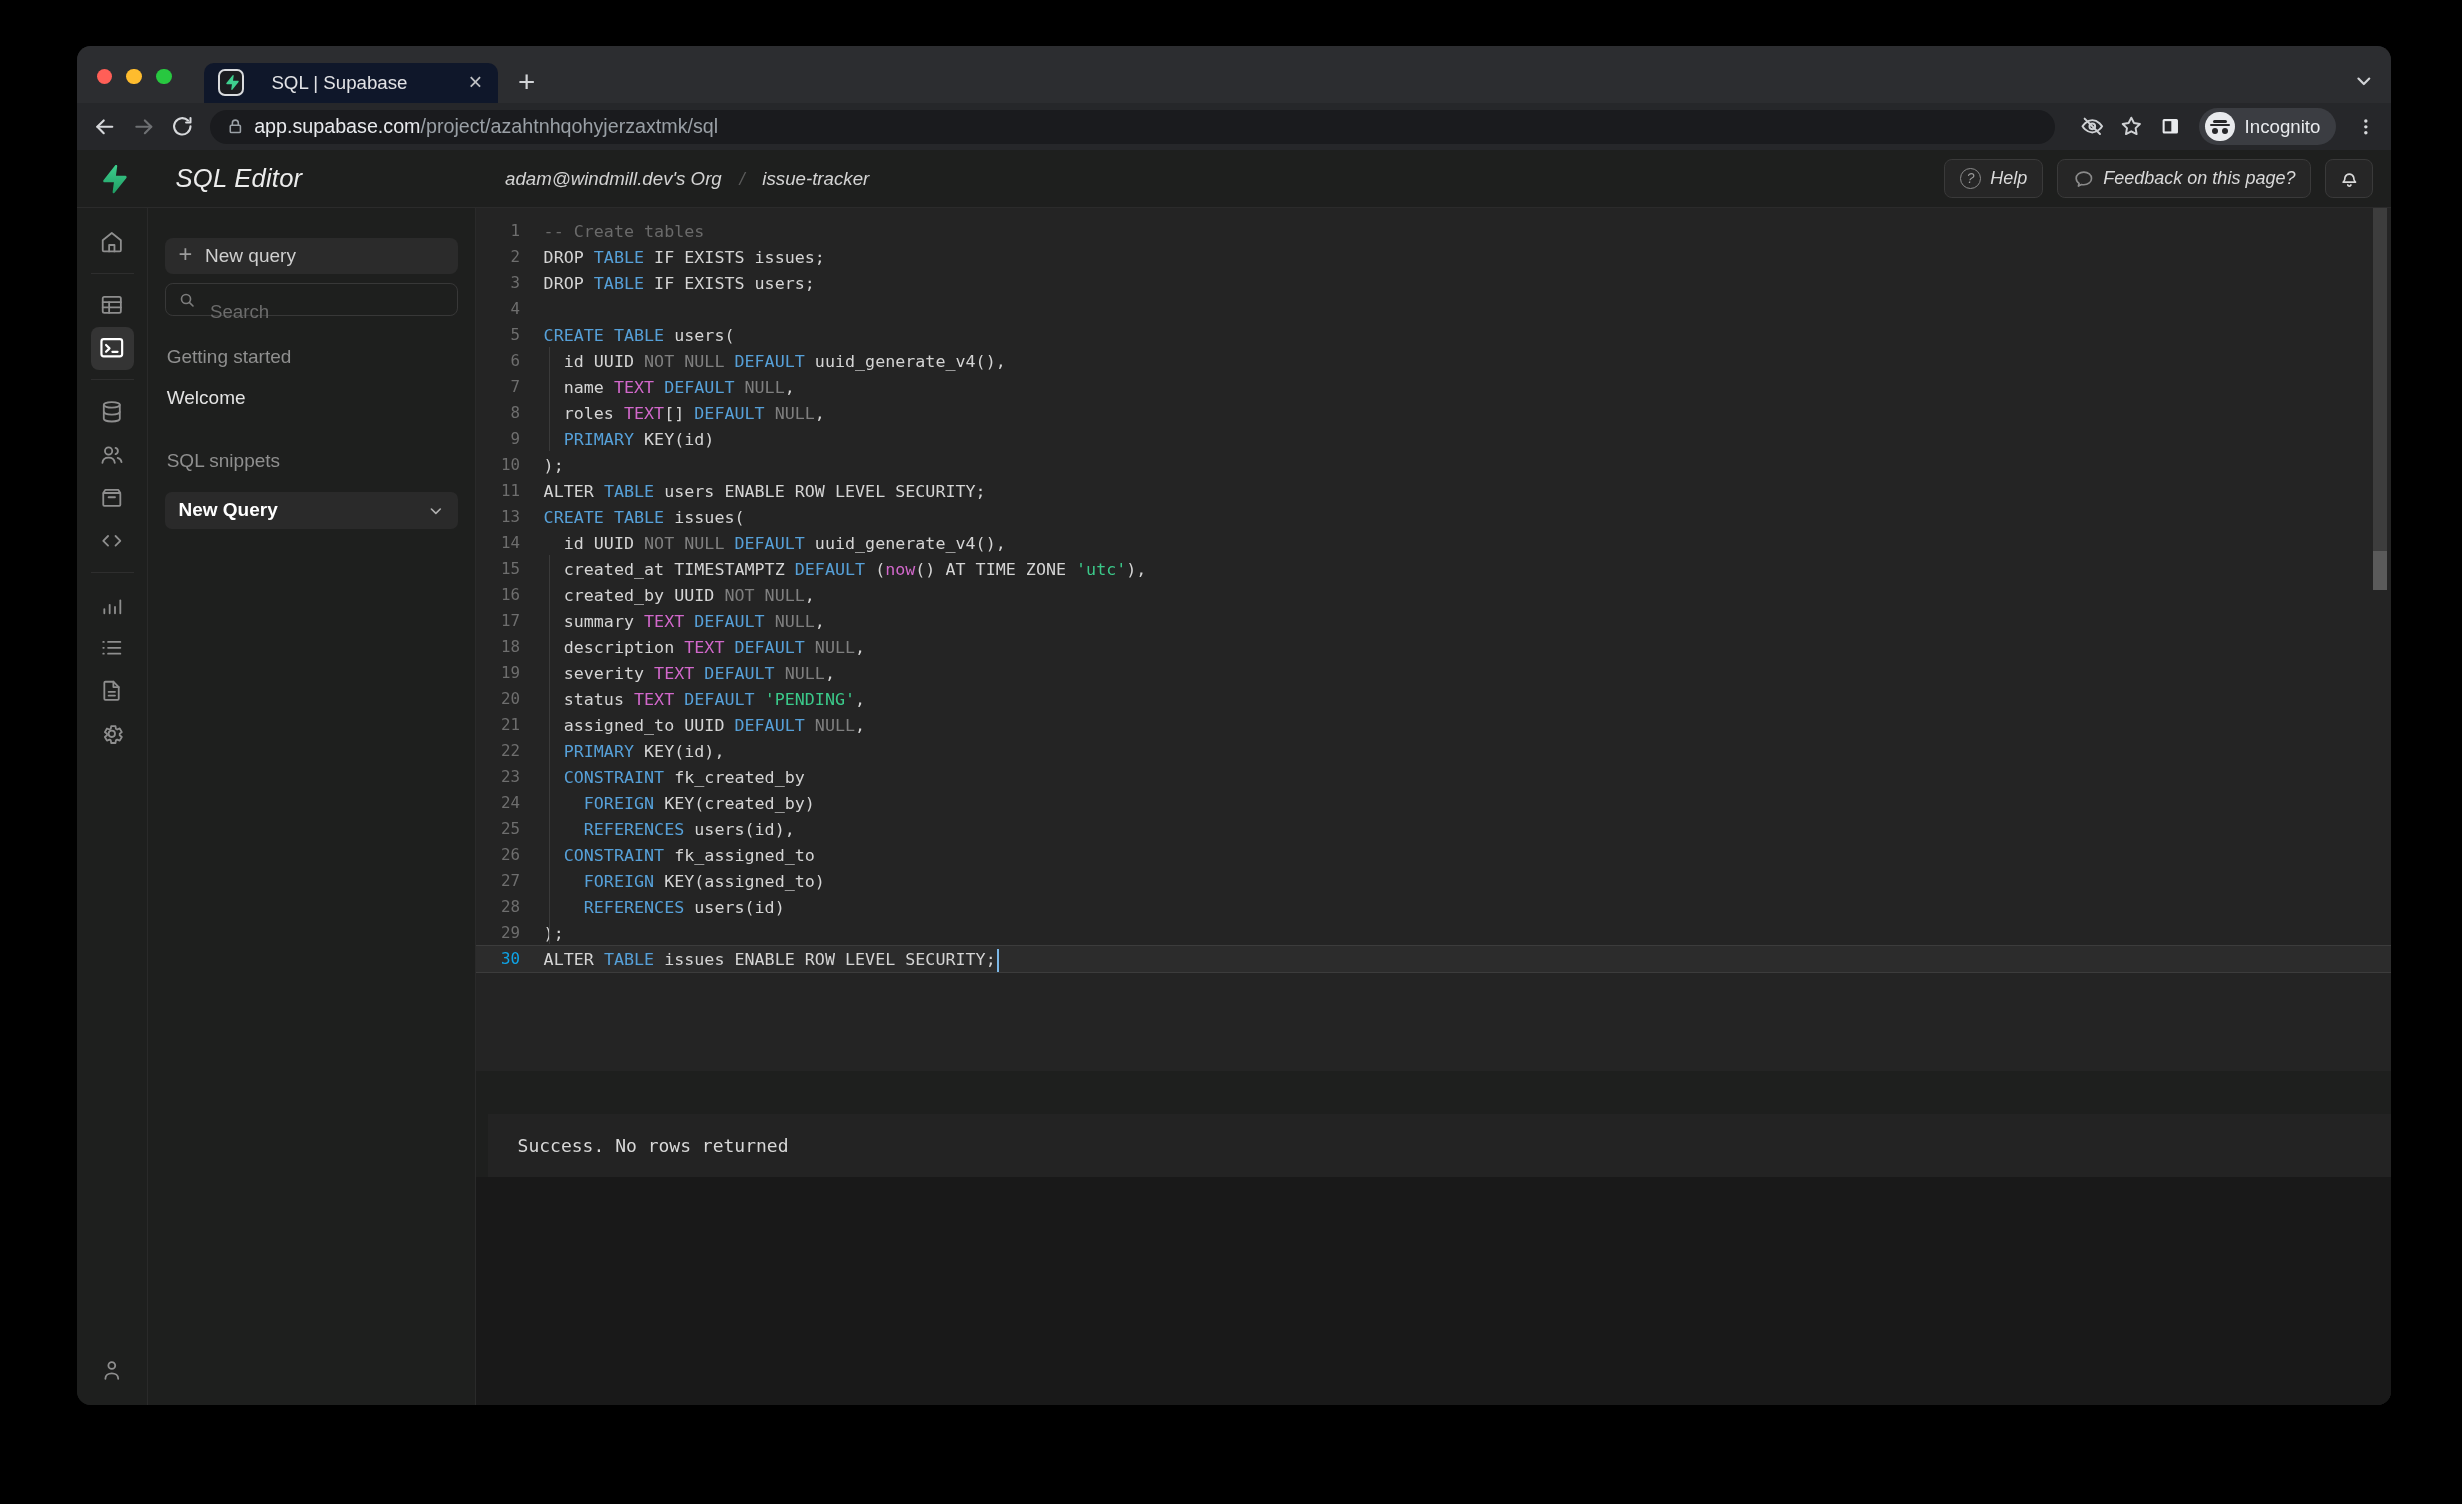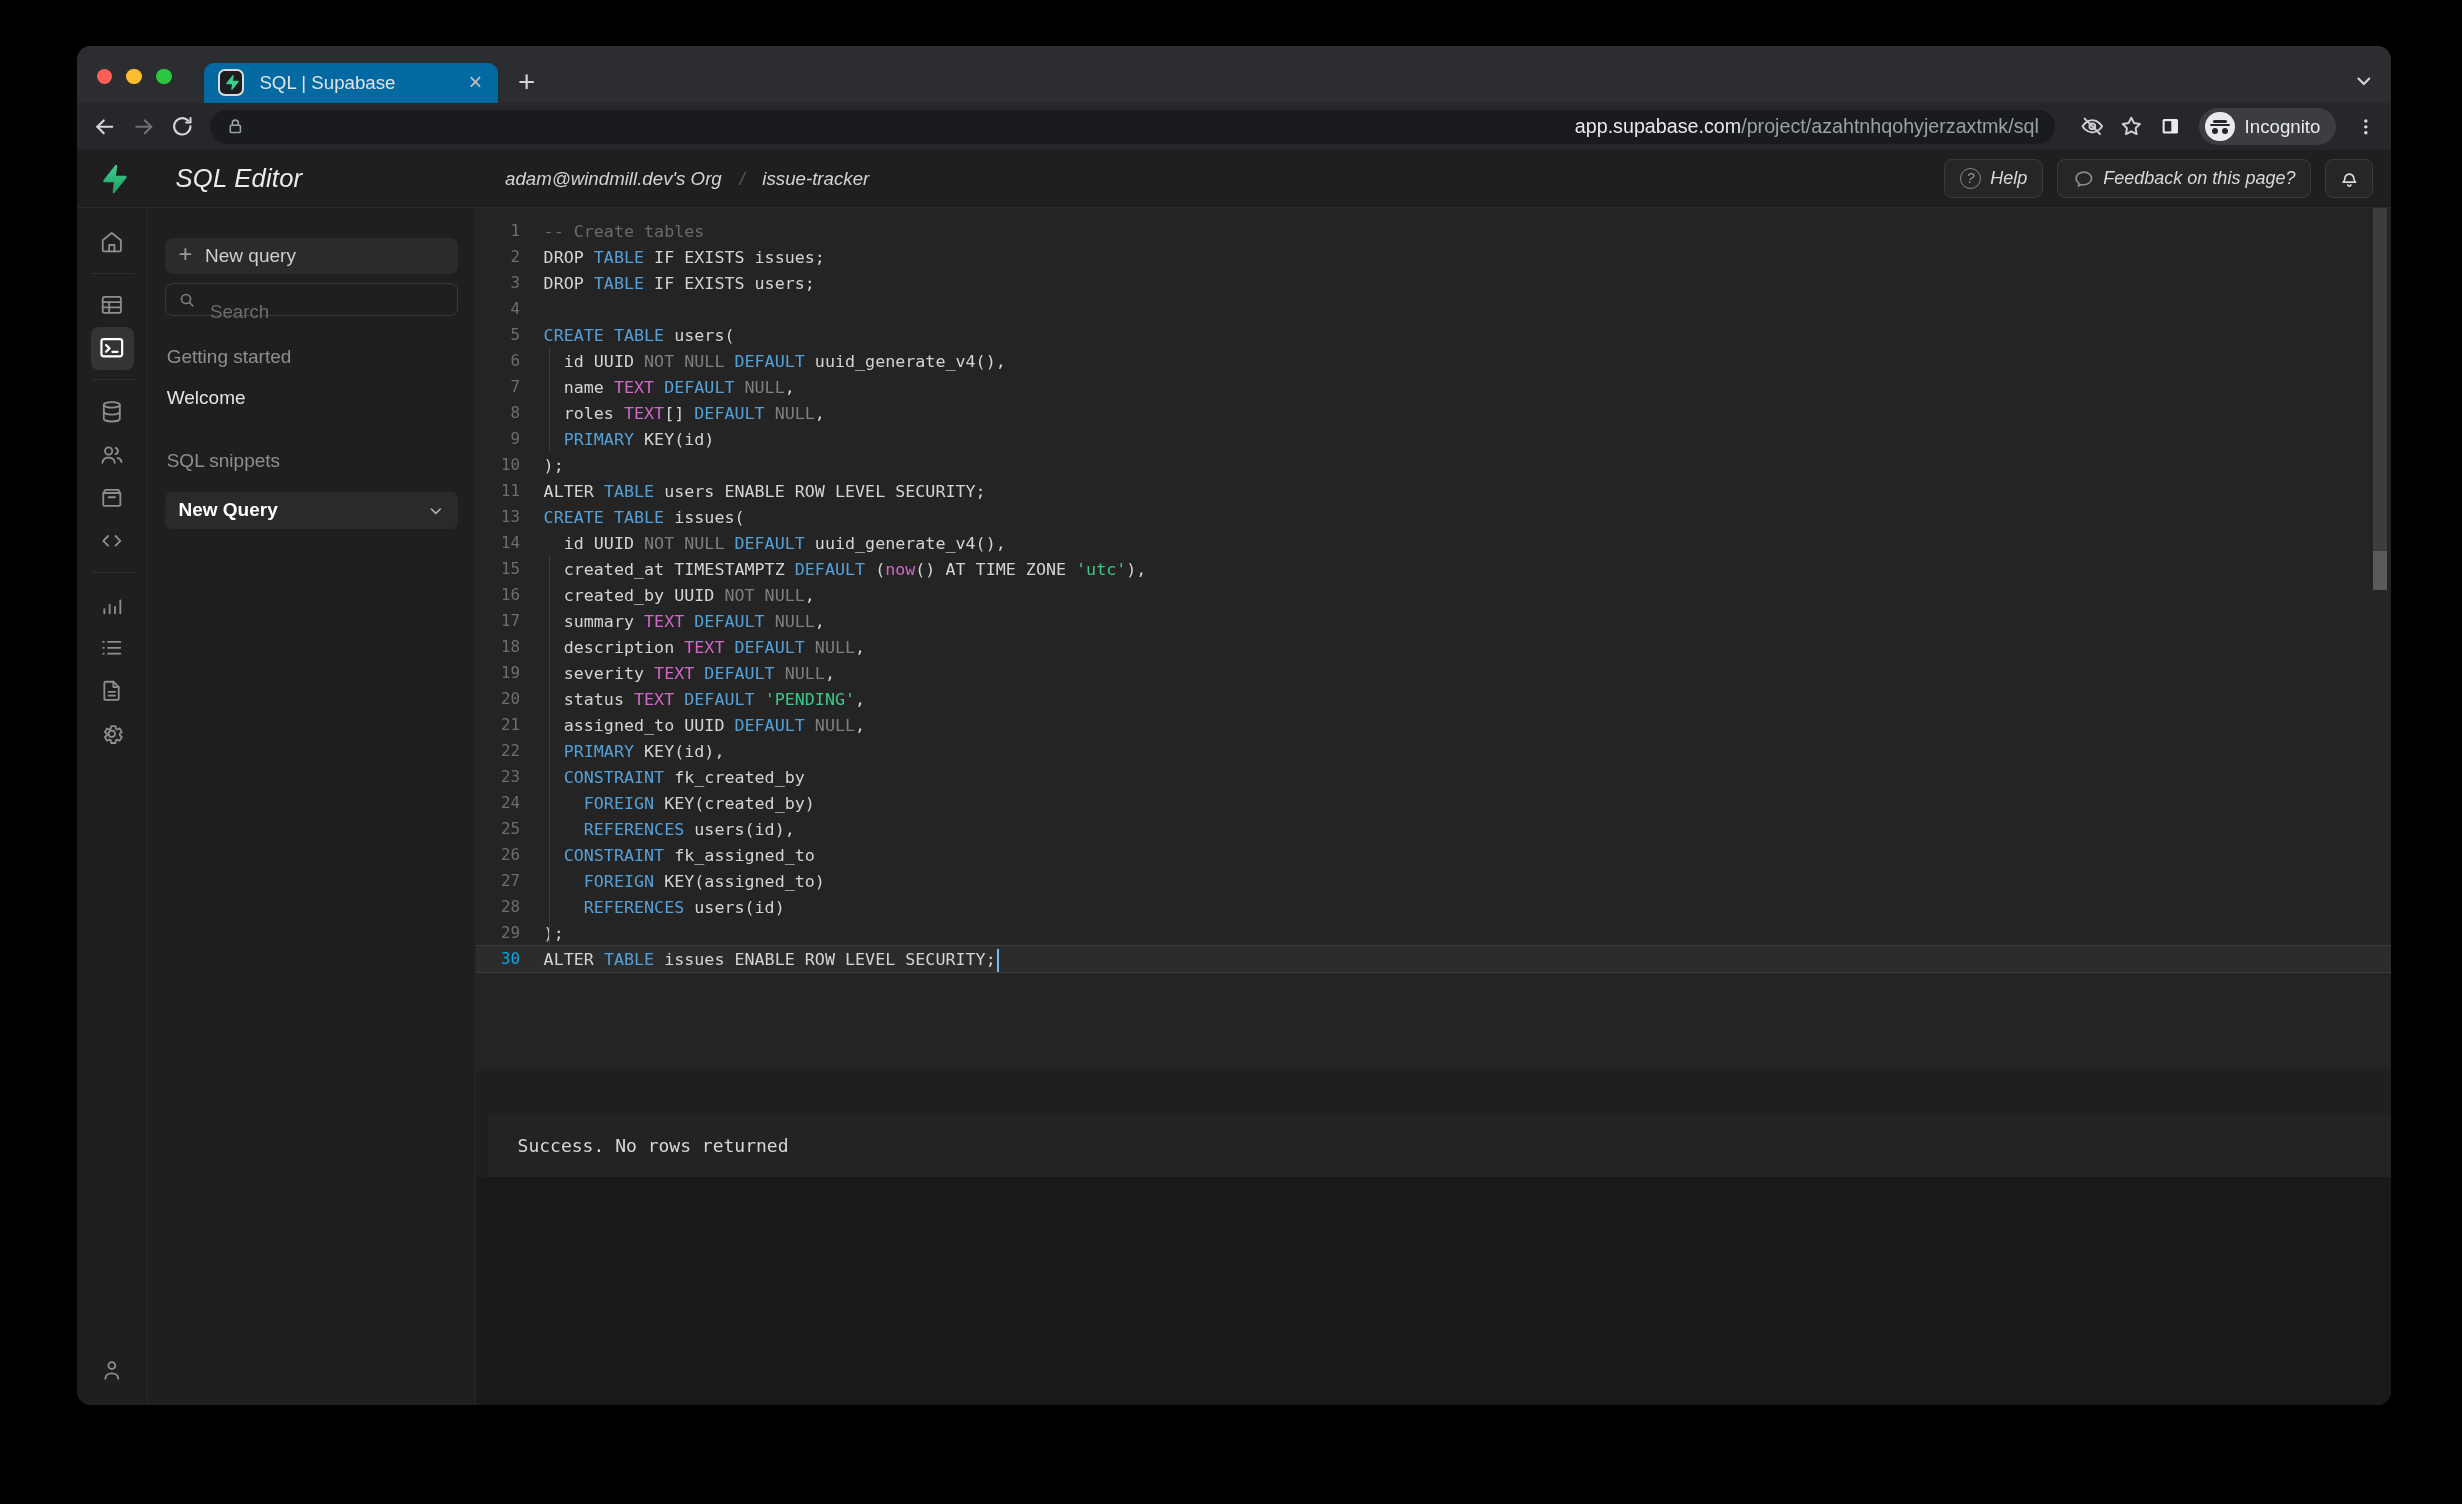--- a/index.html
+++ b/index.html
@@ -4,33 +4,33 @@
 <style>
   html,body{margin:0;padding:0;background:#000;width:2463px;height:1504px;position:relative;
     font-family:"Liberation Sans",sans-serif;-webkit-font-smoothing:antialiased;}
   *{box-sizing:border-box;}
   .window{position:absolute;left:77px;top:46px;width:2314px;height:1359px;border-radius:13.8px;
     overflow:hidden;background:#1f201f;}
   
   .tabstrip{position:absolute;left:0;top:0;width:100%;height:57px;background:#2c2d30;}
   .lights{position:absolute;left:19.7px;top:22.7px;display:flex;gap:13.8px;}
   .light{width:15.8px;height:15.8px;border-radius:50%;}
-  .tab{position:absolute;left:127px;top:16.7px;width:294px;height:40px;background:#0369a1;
-    border-radius:9.9px 9.9px 0 0;display:flex;align-items:center;padding:0 13.8px;gap:15px;}
+  .tab{position:absolute;left:127px;top:16.7px;width:294px;height:40px;background:#0f172a;
+    border-radius:9.9px 9.9px 0 0;display:flex;align-items:center;padding:0 13.8px;gap:27px;}
   .favicon{width:26.6px;height:26.6px;border:2px solid #d9dbde;border-radius:6.9px;display:flex;
     align-items:center;justify-content:center;background:#1c1d20;flex:none;}
   .tab-title{flex:1;font-size:18.7px;color:#e2e3e6;white-space:nowrap;overflow:hidden;}
   .tab-close{color:#bfc1c4;font-size:23.6px;line-height:1;padding:0 2px;}
   .newtab{position:absolute;left:441px;top:20.7px;color:#d2d4d7;font-size:29.6px;font-weight:300;line-height:1;}
   .strip-chev{position:absolute;left:2276px;top:23.6px;color:#d2d4d7;}
   .toolbar{position:absolute;left:0;top:57px;width:100%;height:47px;background:#26272a;
     display:flex;align-items:center;}
   .nav-ic{width:39px;height:39px;display:flex;align-items:center;justify-content:center;flex:none;}
   .urlbar{height:34px;background:#1a1b1e;border-radius:17.7px;flex:1;margin:0 17.7px 0 7.9px;
-    display:flex;align-items:center;padding:0 15.8px;gap:9.9px;min-width:0;justify-content:space-between;}
+    display:flex;align-items:center;padding:0 15.8px;gap:9.9px;min-width:0;}
   .url{font-size:19.7px;white-space:nowrap;overflow:hidden;}
   .url .host{color:#e8eaed;}
   .url .path{color:#9aa0a6;}
   .incog{height:37px;background:#3b3d42;border-radius:18.7px;display:flex;align-items:center;
     gap:9.9px;padding:0 15.8px 0 5.9px;margin:0 9.9px;}
   .incog-face{width:29.6px;height:29.6px;border-radius:50%;background:#e8eaed;position:relative;flex:none;}
   .incog-face i{position:absolute;background:#26272a;}
   .incog-label{color:#e8eaed;font-size:18.7px;}
   
   .app{position:absolute;left:0;top:104px;width:100%;height:1255px;background:#1e1f1e;}

